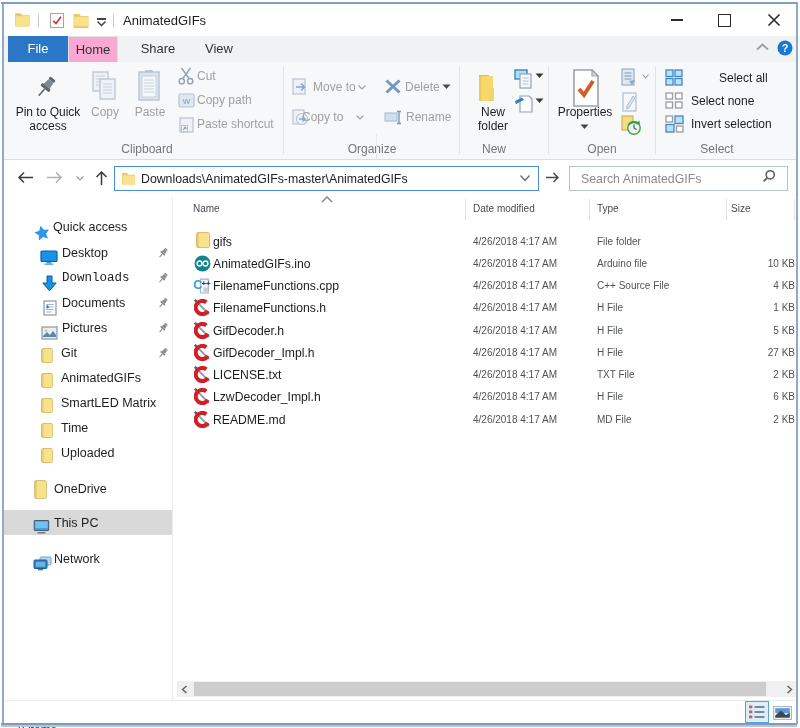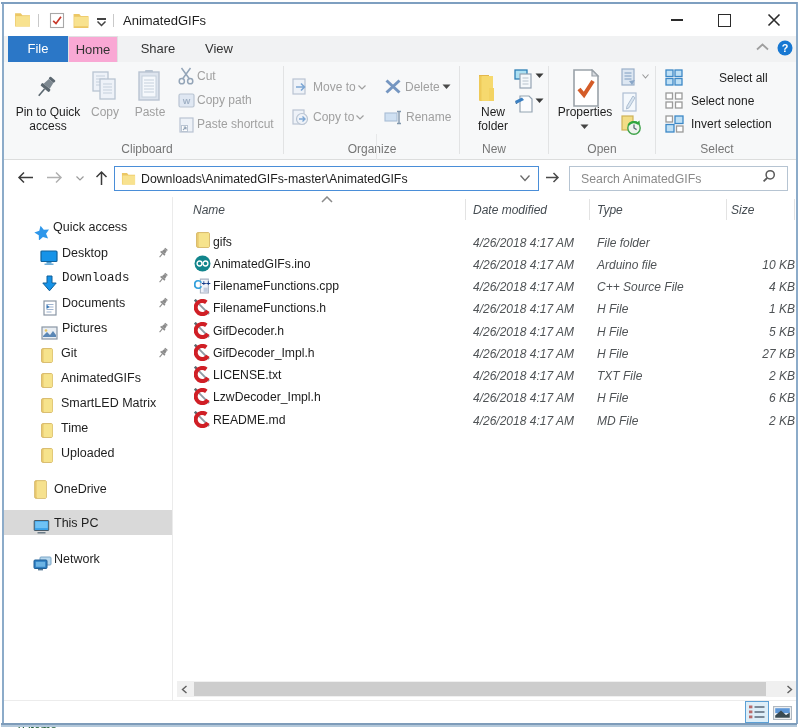--- a/index.html
+++ b/index.html
@@ -23,21 +23,21 @@
   .vdiv { position:absolute; top:4px; height:88px; width:1px; background:#e2e3e4; }
   .glabel { position:absolute; top:80px; width:120px; text-align:center; font-size:12px; color:#767676; }
   
   #addr { position:absolute; left:0; top:158px; width:796px; height:37px; background:#fff; }
   
   #main { position:absolute; left:0; top:195px; width:796px; height:503px; background:#fff; }
   #sidebar { position:absolute; left:0; top:0; width:170px; height:503px;padding-left:36px; }
   .sideitem { position:absolute; font-size:12.5px; color:#1e1e1e; white-space:nowrap; }
   #filelist { position:absolute; left:171px; top:0; width:625px; height:503px; }
   .fname { position:absolute; left:40px; top:3px; font-size:12.2px; color:#1c1c1c; white-space:nowrap; }
-  .fcol { position:absolute; font-size:12px; color:#4f5356; white-space:nowrap;font-style:italic; }
+  .fcol { position:absolute; font-size:10px; color:#4f5356; white-space:nowrap; }
   .row { position:absolute; left:0; width:625px; height:22px; }
   .row .ficon { position:absolute; left:21px; top:1px; width:17px; height:17px; }
   .row .c1 { left:300px; top:4px; }
   .row .c2 { left:424px; top:4px; }
   .row .c3 { right:3px; top:4px; text-align:left; }
   
   #status { position:absolute; left:0; top:698px; width:796px; height:26px; background:#fff; border-top:1px solid #ececec; }
 </style>
 </head>
 <body>
@@ -156,21 +156,21 @@
     <div class="txt gray" style="left:311px; top:18px;">Move to</div>
     <svg style="left:356px; top:23px;" width="8" height="5" viewBox="0 0 8 5">
           <path d="M0.5 0.5 L4 4 L7.5 0.5" fill="none" stroke="#a0a0a0" stroke-width="1.2"></path>
         </svg>
 
     <svg style="left:290px; top:47px;" width="17" height="18" viewBox="0 0 17 18">
       <rect x="1" y="1" width="11" height="14" fill="#eef2f8" stroke="#b9c4d2" stroke-width="1.2"></rect>
       <circle cx="10" cy="10" r="5.5" fill="#eef2f8" stroke="#b9c4d2" stroke-width="1.2"></circle>
       <path d="M7 10 h6 M10.5 7.5 L13 10 L10.5 12.5" fill="none" stroke="#7da7d4" stroke-width="1.4"></path>
     </svg>
-    <div class="txt gray" style="left:311px; top:48px;">Copy to</div>
+    <div class="txt gray" style="left:300px; top:48px;">Copy to</div>
     <svg style="left:354px; top:53px;" width="8" height="5" viewBox="0 0 8 5">
           <path d="M0.5 0.5 L4 4 L7.5 0.5" fill="none" stroke="#a0a0a0" stroke-width="1.2"></path>
         </svg>
 
     <div class="abs" style="left:374px; top:72px; width:1px; height:58px; background:#e7e8e9;"></div>
 
     <svg style="left:382px; top:16px;" width="18" height="17" viewBox="0 0 18 17">
       <path d="M2.5 2.5 L15.5 14.5 M15.5 2.5 L2.5 14.5" stroke="#7596c1" stroke-width="3"></path>
     </svg>
     <div class="txt gray" style="left:403px; top:18px;">Delete</div>

